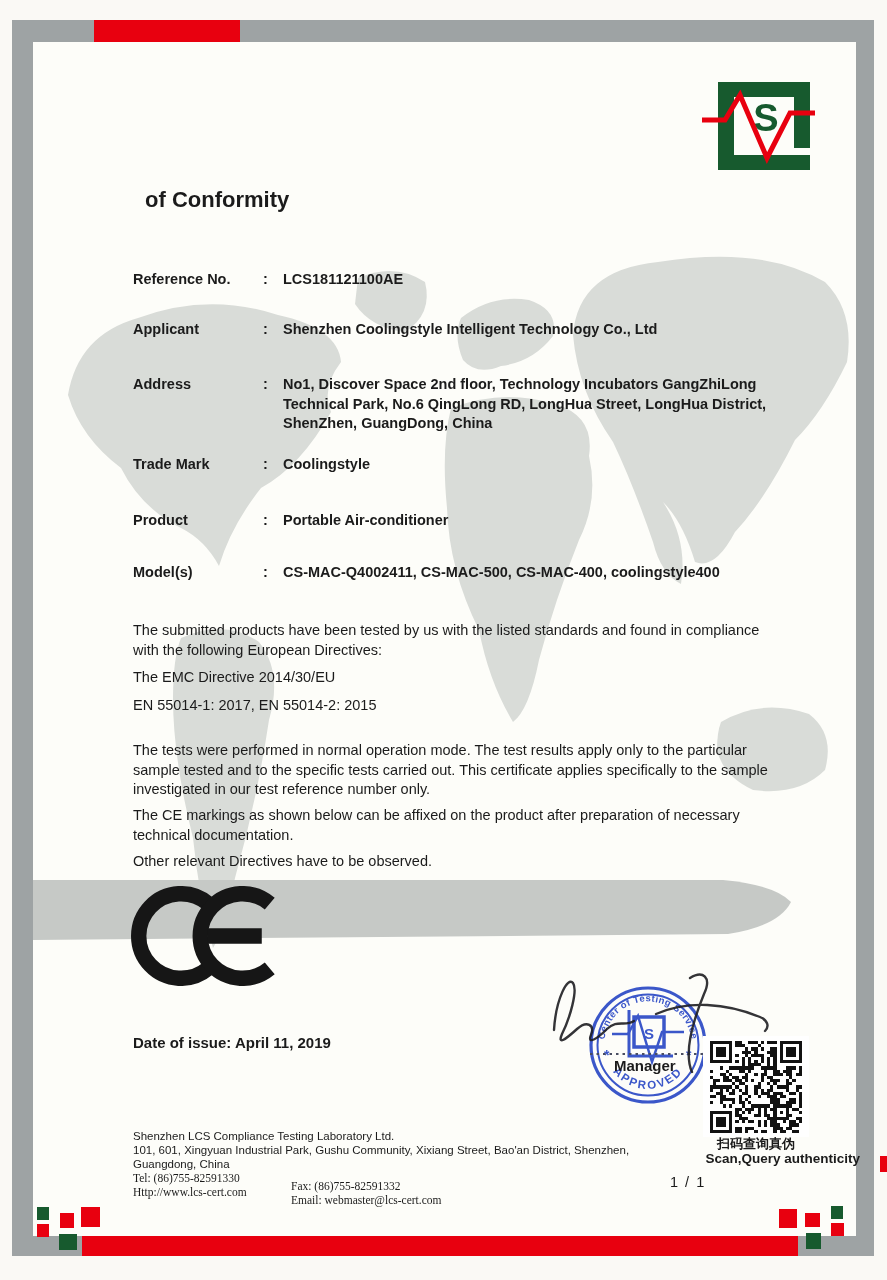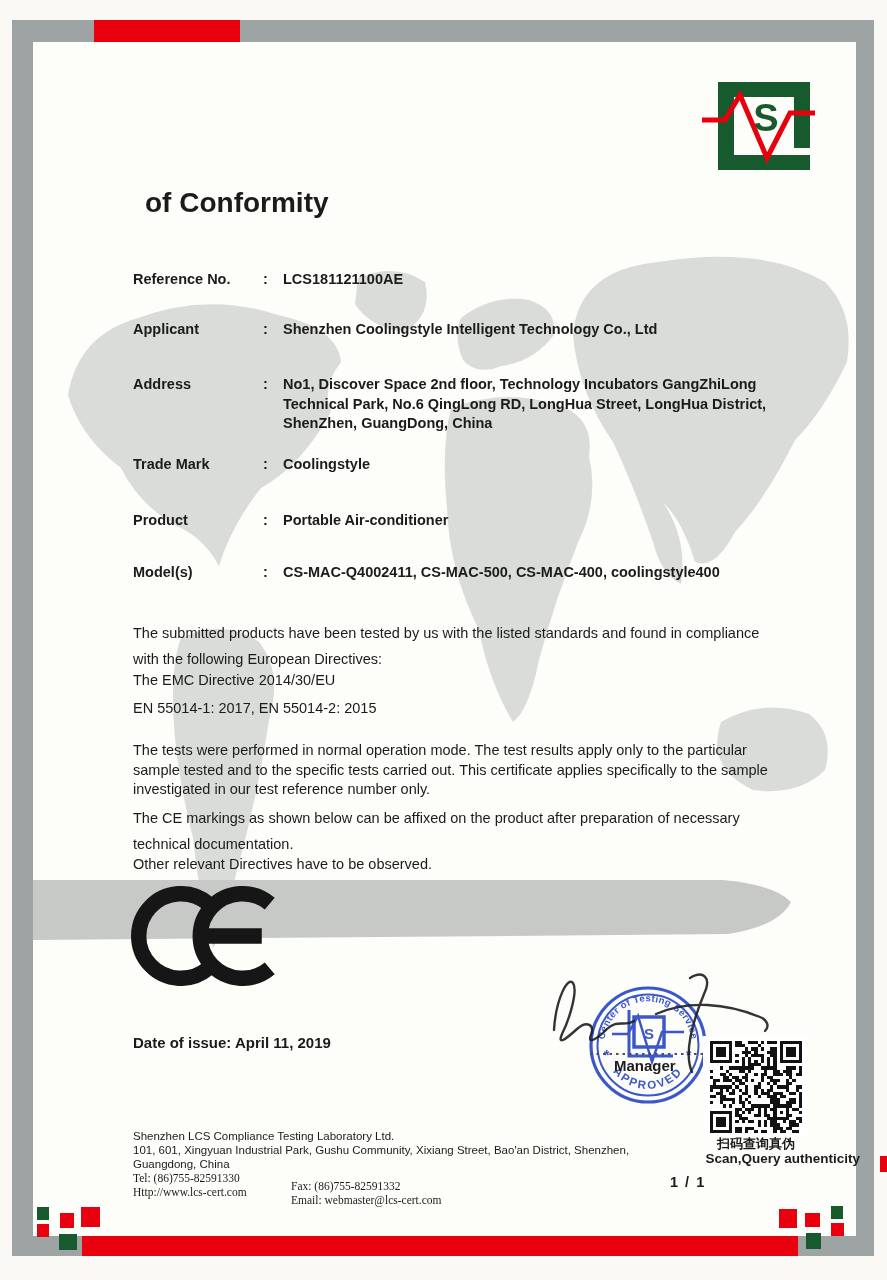--- a/index.html
+++ b/index.html
@@ -16,39 +16,39 @@
   .b-right{left:856px;top:20px;width:18px;height:1236px;}
   .b-bottom{left:12px;top:1236px;width:862px;height:20px;}
   .accent-top{position:absolute;left:94px;top:20px;width:146px;height:22px;background:var(--red);}
   .accent-bottom{position:absolute;left:82px;top:1236px;width:716px;height:20px;background:var(--red);}
   .sq{position:absolute;}
   .sq.red{background:var(--red);} .sq.green{background:var(--green);}
   .edge-artifact{position:absolute;left:880px;top:1156px;width:7px;height:16px;background:var(--red);}
   .map{position:absolute;left:33px;top:240px;}
   .logo{position:absolute;left:698px;top:78px;}
   .title1{position:absolute;left:144px;top:147px;font-size:33px;font-weight:bold;letter-spacing:-1.5px;}
-  .title2{position:absolute;left:145px;top:187px;font-size:28px;font-weight:bold;}
+  .title2{position:absolute;left:145px;top:187px;font-size:22px;font-weight:bold;}
   .frow{position:absolute;left:133px;width:645px;font-size:14.5px;font-weight:bold;line-height:19.5px;}
   .flabel{position:absolute;left:0;}
   .fcolon{position:absolute;left:130px;}
   .fvalue{position:absolute;left:150px;width:500px;display:block;}
-  .para{position:absolute;left:133px;font-size:14.5px;line-height:26px;}
+  .para{position:absolute;left:133px;font-size:14.5px;line-height:20px;}
   .bold{font-weight:normal;}
   .ce{position:absolute;left:131px;top:886px;}
   .date{position:absolute;left:133px;top:1034px;font-size:15px;font-weight:bold;}
   .stamp{position:absolute;left:540px;top:970px;}
   .qr-bg{position:absolute;left:703px;top:1036px;width:106px;height:101px;background:#fff;}
   .qr{position:absolute;left:708px;top:1041px;}
   .cap-cn{position:absolute;left:672px;top:1135px;width:168px;text-align:center;
           font-size:13px;font-weight:bold;font-family:"DejaVu Sans","Liberation Sans",sans-serif;}
   .cap-en{position:absolute;left:652px;top:1151px;width:208px;text-align:right;font-size:13.5px;font-weight:bold;}
   .footer{position:absolute;left:133px;top:1129px;width:560px;font-size:11.5px;line-height:14px;}
   .footer .row{position:relative;font-family:Liberation Serif, serif;}
   .footer .col2{position:absolute;left:158px;top:8px;}
-  .pageno{position:absolute;left:670px;top:1174px;font-size:14.5px;font-weight:bold;letter-spacing:1.5px;}
+  .pageno{position:absolute;left:670px;top:1174px;font-size:14.5px;font-weight:normal;letter-spacing:1.5px;}
 </style>
 </head>
 <body>
 
 <div class="page">
   <div class="inner"></div>
 
   <svg class="map" width="823" height="780" viewBox="0 0 823 780">
     <g fill="var(--map)" stroke="none">
       <path d="M35 155 Q45 95 105 78 Q175 52 245 75 Q305 88 308 122 Q288 148 298 172 Q268 226 228 248 Q198 286 186 326 Q172 300 148 288 Q108 268 88 228 Q48 198 35 155 Z"></path>

